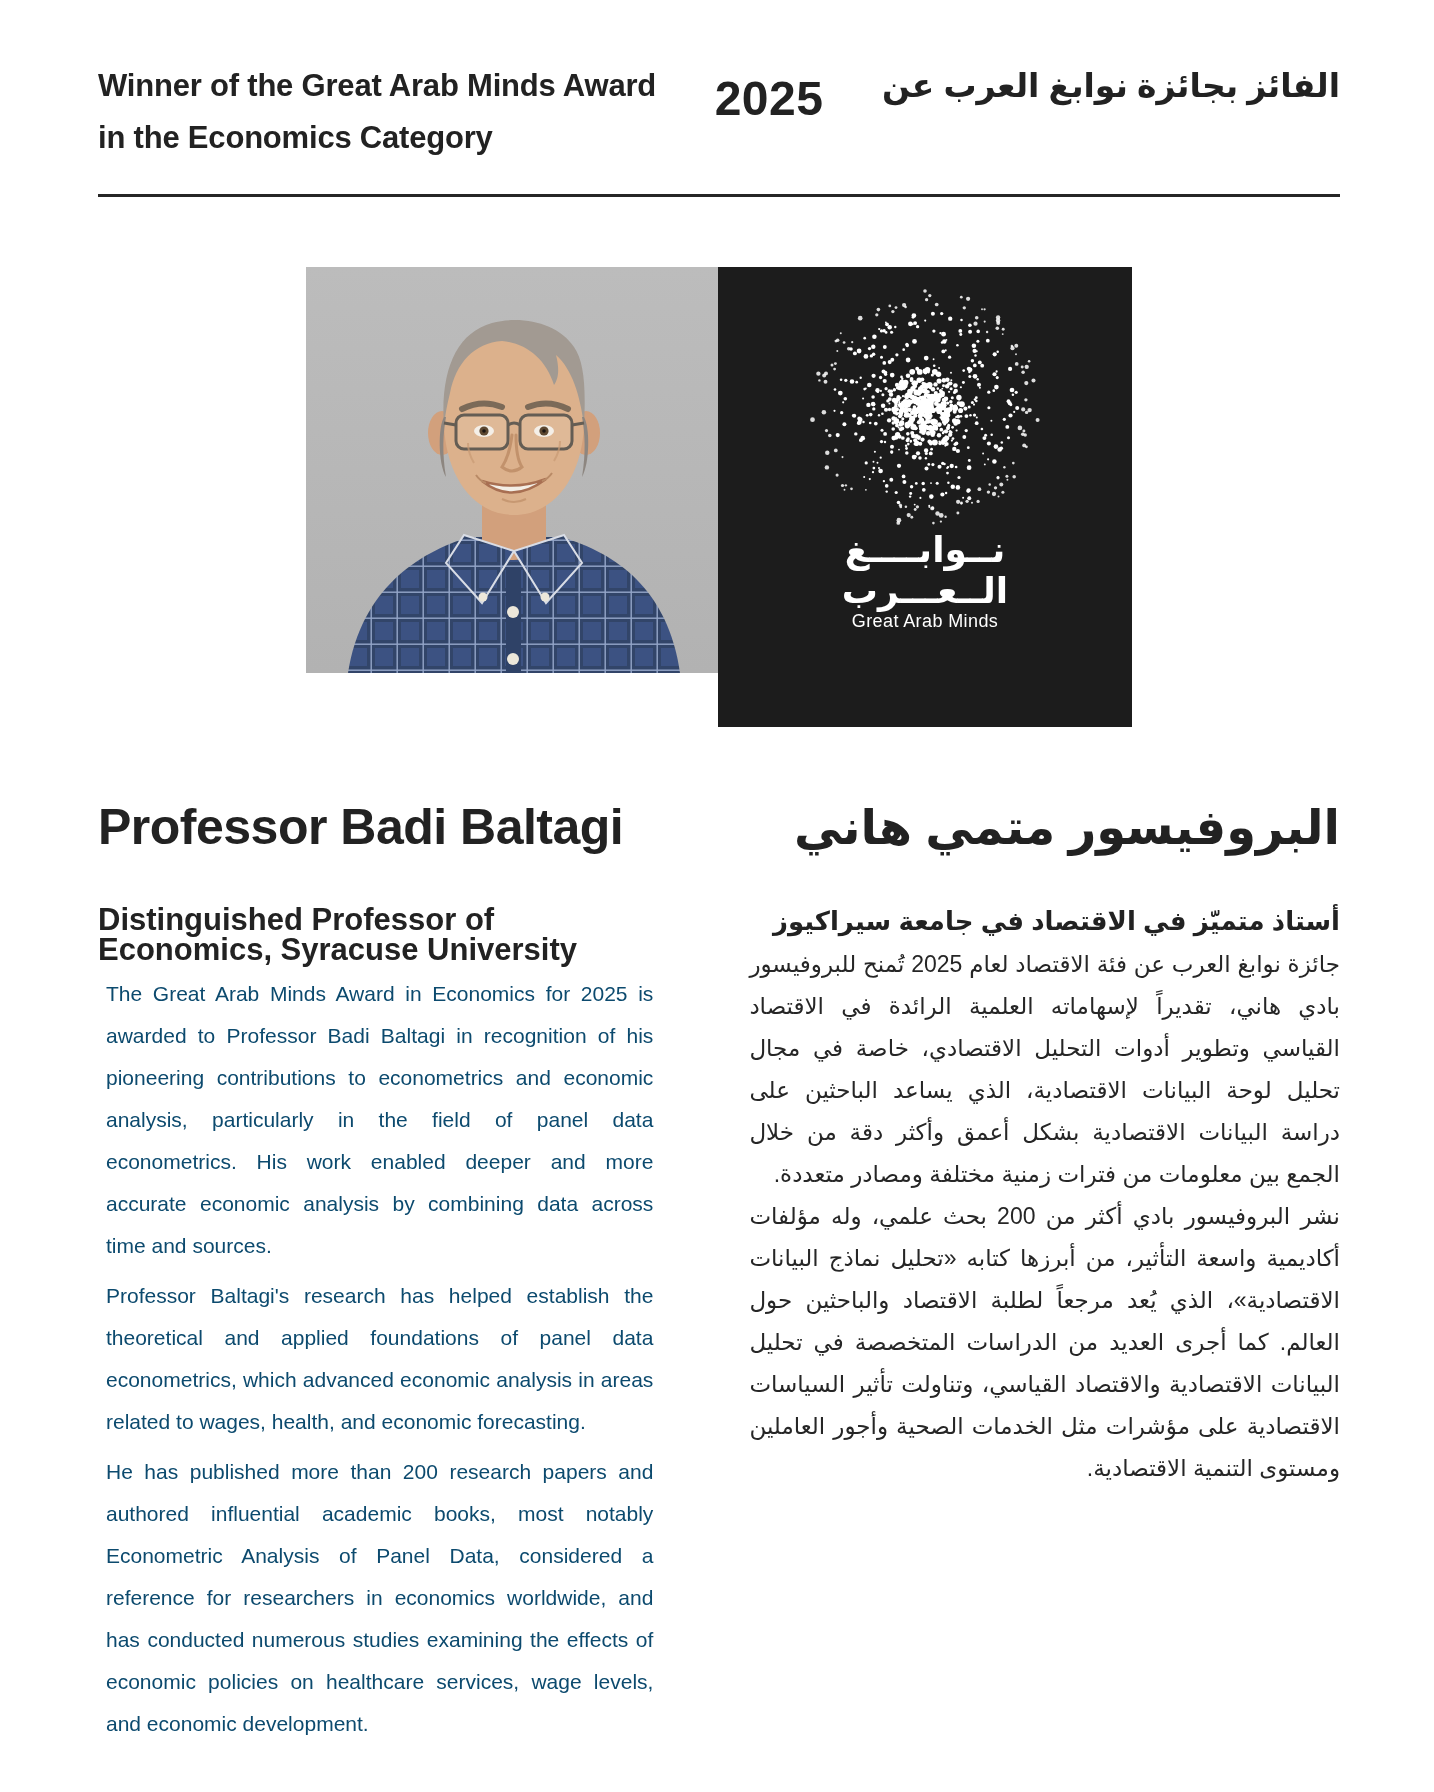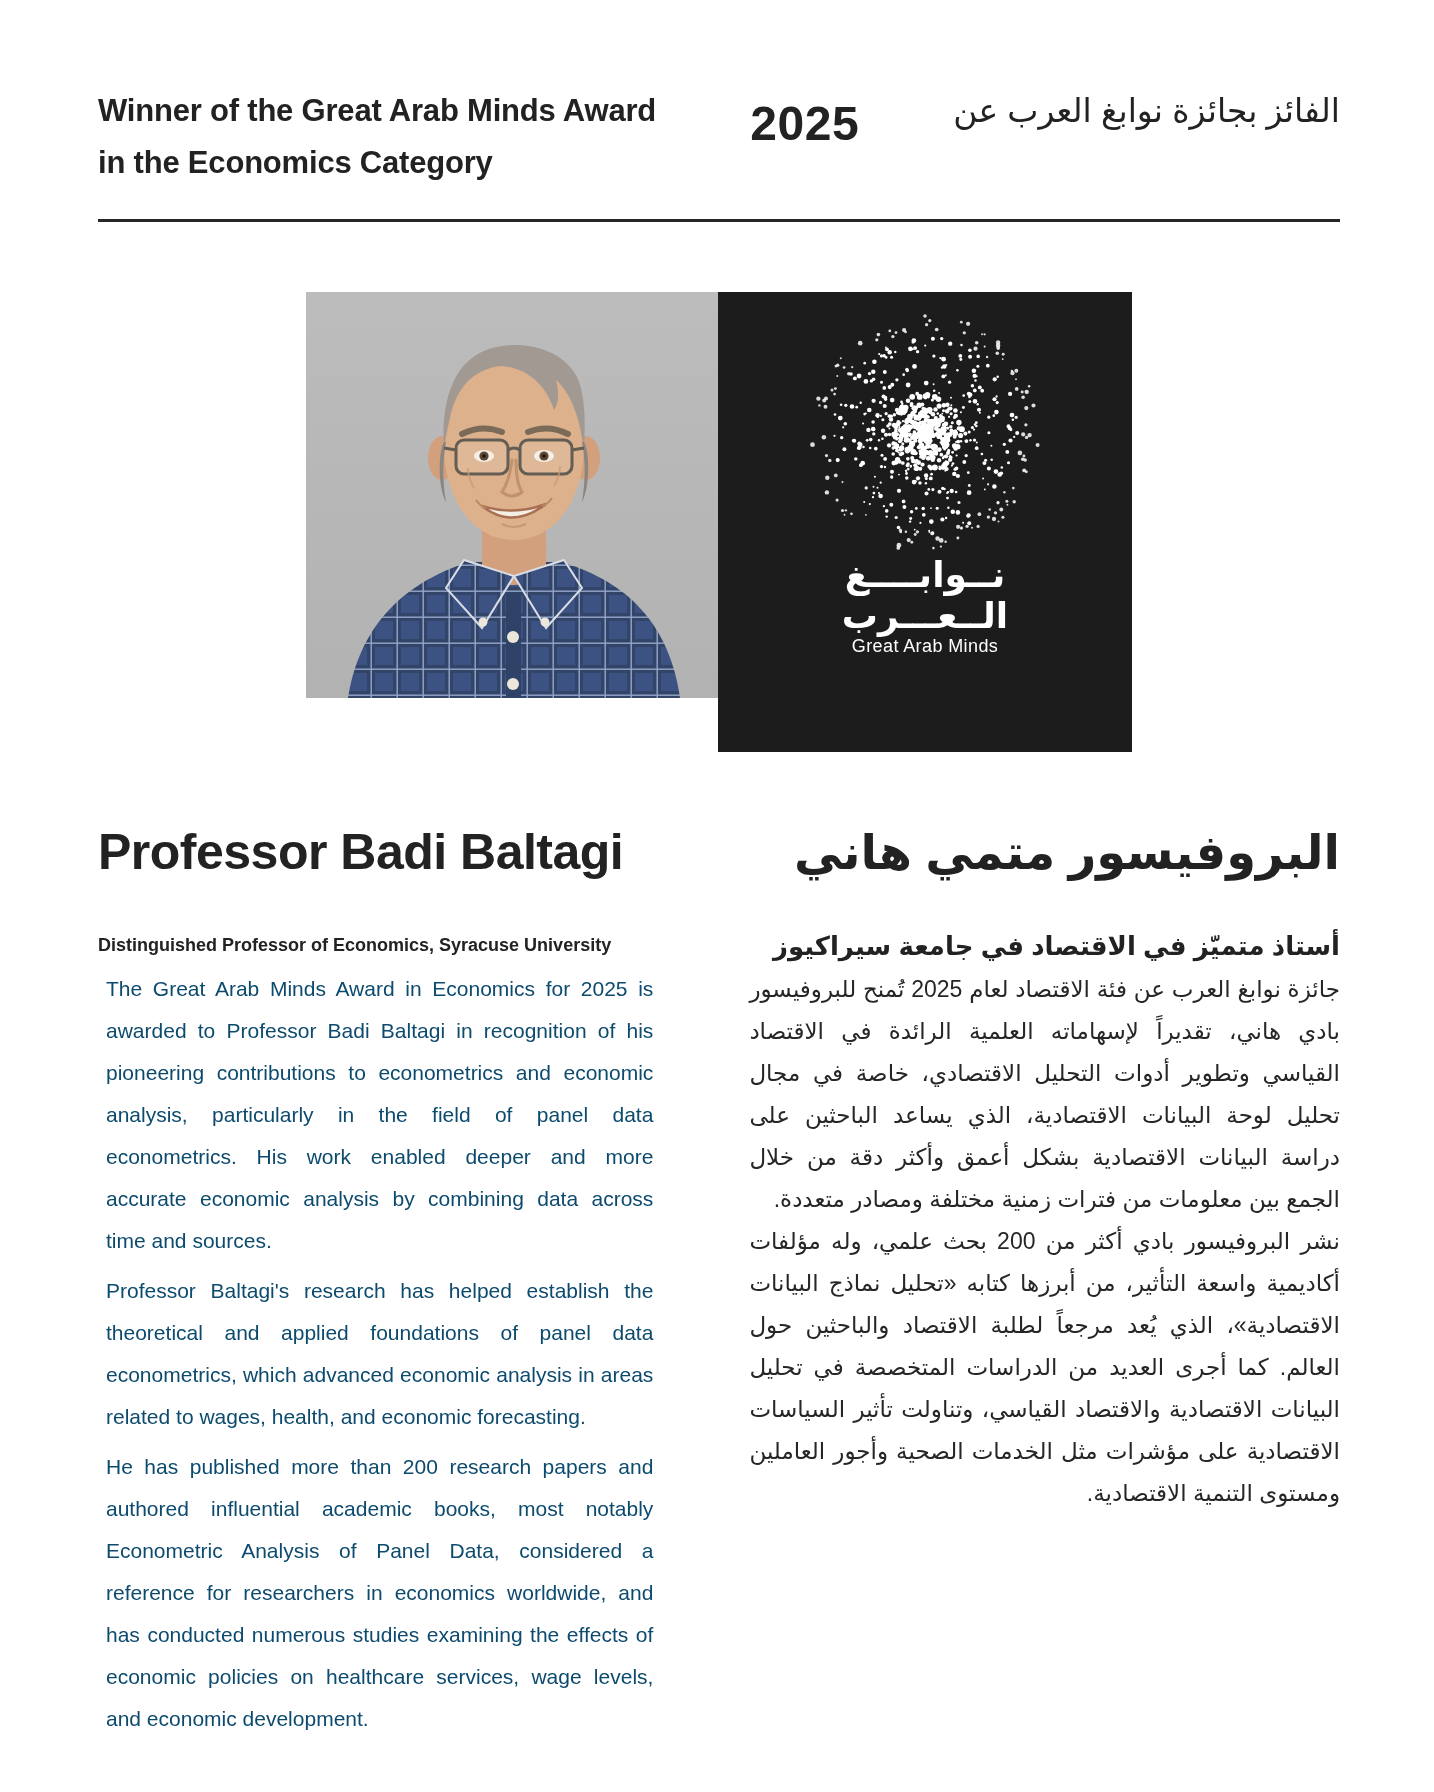--- a/index.html
+++ b/index.html
@@ -1,45 +1,45 @@
 <!DOCTYPE html>
 <html><head>
 <meta charset="utf-8">
 <style>
   html,body{margin:0;padding:0;}
   body{
     width:1434px;height:1792px;background:#ffffff;color:#222;
     font-family:"Liberation Sans","DejaVu Sans",sans-serif;
     overflow:hidden;position:relative;
   }
-  .page{box-sizing:border-box;width:1434px;height:1792px;padding:85px 94px 0 98px;}
+  .page{box-sizing:border-box;width:1434px;height:1792px;padding:60px 94px 0 98px;}
 
   
   .masthead{display:flex;justify-content:space-between;align-items:flex-start;}
   .head-en{font-size:31px;font-weight:bold;line-height:52px;letter-spacing:-0.2px;}
-  .head-ar{font-size:33px;font-weight:normal;line-height:52px;text-align:right;}
+  .head-ar{font-size:33px;font-weight:bold;line-height:52px;text-align:right;}
   .head-year{font-size:48px;font-weight:bold;line-height:1;margin-top:15px;letter-spacing:0.5px;}
   .rule{border:none;border-top:3px solid #262626;margin:30px 0 0 0;}
 
   
   .media-row{margin-top:70px;display:flex;justify-content:center;}
   .photo{width:412px;height:406px;overflow:hidden;background:#b7b7b7;}
   .photo svg{display:block;}
   .logo-panel{width:414px;height:460px;background:#1c1c1c;display:flex;flex-direction:column;align-items:center;box-sizing:border-box;}
   .burst{width:244px;height:250px;margin-top:16px;flex:0 0 auto;}
   .logo-ar{color:#fff;font-size:36px;line-height:41px;font-weight:bold;text-align:center;margin-top:-4px;}
   .logo-caption{color:#fff;font-size:18px;letter-spacing:0.4px;}
 
   
   .profiles{display:flex;margin-top:75px;gap:88px;}
   .col-en{width:579px;}
   .col-ar{width:607px;}
   .col-en h1{font-size:50px;line-height:50px;margin:0;letter-spacing:-0.5px;font-weight:bold;}
   .col-ar h1{font-size:48px;line-height:52px;margin:0;font-weight:bold;}
-  .col-en h2{font-size:18px;line-height:30px;margin:53px 0 0 0;font-weight:bold;}
+  .col-en h2{font-size:31px;line-height:30px;margin:53px 0 0 0;font-weight:bold;}
   .col-ar h2{font-size:26px;line-height:32px;margin:51px 0 0 0;font-weight:bold;}
   .paras{margin-top:6px;}
   .col-en .paras p{font-size:21px;line-height:42px;text-align:justify;margin:8px;color:#0c4a6e;}
   .col-ar .paras p{font-size:23px;line-height:42px;text-align:justify;margin:0;color:#262626;}
   .paras p + p{margin-top:27px;}
 </style>
 </head>
 <body>
 
 <div class="page">

